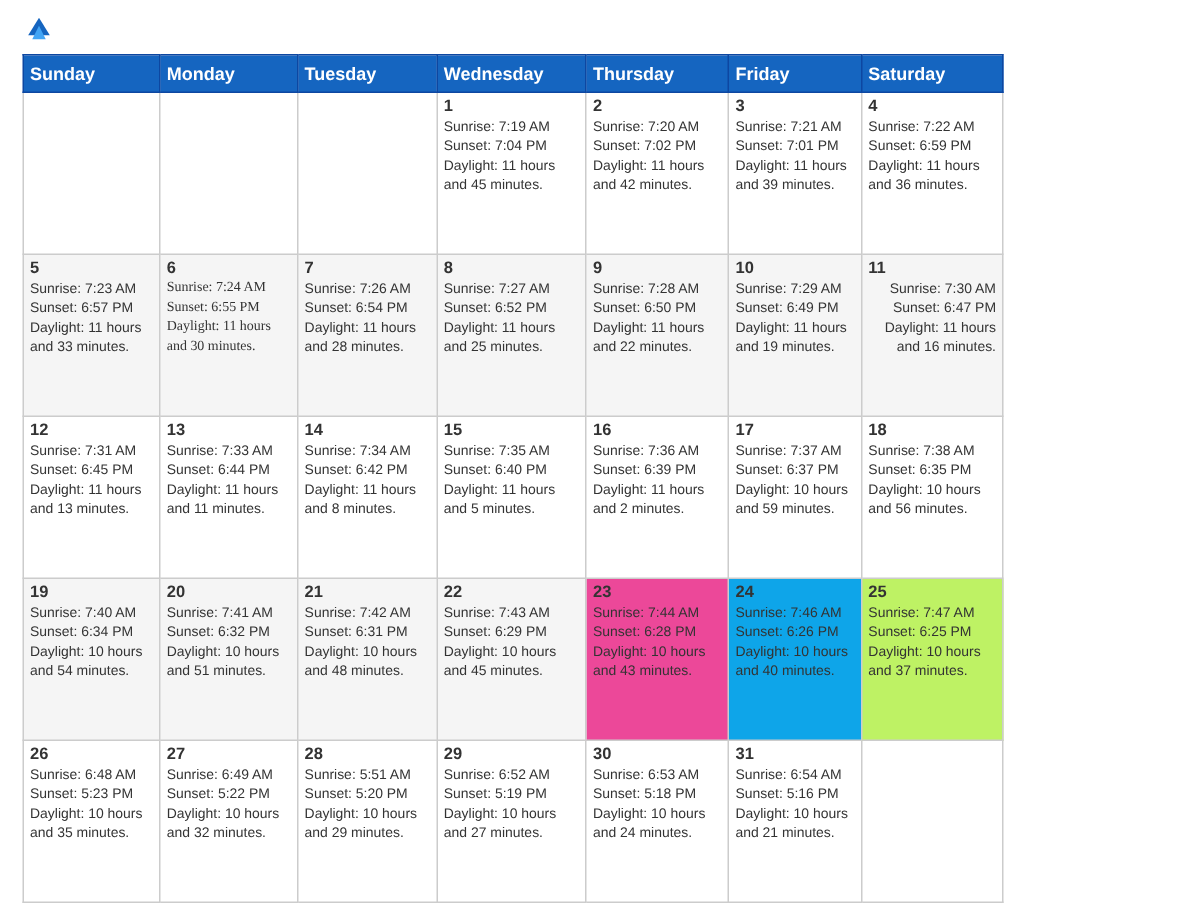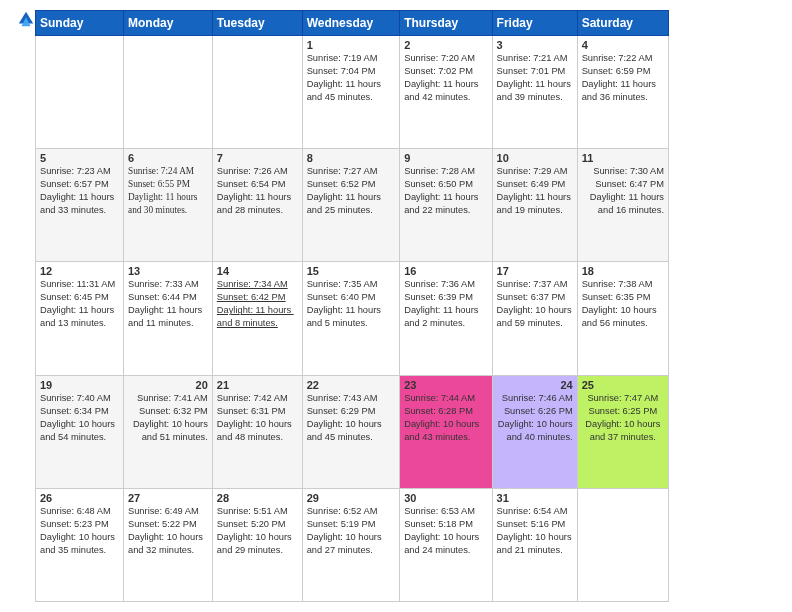--- a/index.html
+++ b/index.html
@@ -8,20 +8,21 @@
       height: 612px;
       font-family: Arial, sans-serif;
       background: #fff;
       overflow: hidden;
     }
     .page {
       width: 684px;
       height: 612px;
       padding: 10px 15px;
       display: flex;
+      flex-direction: column;
     }
     .header {
       display: flex;
       justify-content: space-between;
       align-items: flex-start;
       margin-bottom: 8px;
     }
     .logo {
       display: flex;
       align-items: center;
@@ -205,33 +206,33 @@
           <td style="background: rgb(245, 245, 245);">
             <span class="day-number">11</span>
             <div class="day-info" style="white-space: pre-wrap; text-align: right;">Sunrise: 7:30 AM
 Sunset: 6:47 PM
 Daylight: 11 hours and 16 minutes.</div>
           </td>
         </tr>
         <tr>
           <td>
             <span class="day-number">12</span>
-            <div class="day-info" style="white-space: pre-wrap;">Sunrise: 11:31 AM
+            <div class="day-info" style="white-space: pre-wrap;">Sunrise: 7:31 AM
 Sunset: 6:45 PM
 Daylight: 11 hours and 13 minutes.</div>
           </td>
           <td>
             <span class="day-number">13</span>
             <div class="day-info" style="white-space: pre-wrap;">Sunrise: 7:33 AM
 Sunset: 6:44 PM
 Daylight: 11 hours and 11 minutes.</div>
           </td>
           <td>
             <span class="day-number">14</span>
-            <div class="day-info" style="white-space: pre-wrap; text-decoration: underline;">Sunrise: 7:34 AM
+            <div class="day-info" style="white-space: pre-wrap;">Sunrise: 7:34 AM
 Sunset: 6:42 PM
 Daylight: 11 hours and 8 minutes.</div>
           </td>
           <td>
             <span class="day-number">15</span>
             <div class="day-info" style="white-space: pre-wrap;">Sunrise: 7:35 AM
 Sunset: 6:40 PM
 Daylight: 11 hours and 5 minutes.</div>
           </td>
           <td>
@@ -253,21 +254,21 @@
 Daylight: 10 hours and 56 minutes.</div>
           </td>
         </tr>
         <tr>
           <td style="background: rgb(245, 245, 245);">
             <span class="day-number">19</span>
             <div class="day-info" style="white-space: pre-wrap;">Sunrise: 7:40 AM
 Sunset: 6:34 PM
 Daylight: 10 hours and 54 minutes.</div>
           </td>
-          <td style="background: rgb(245, 245, 245); text-align: right;">
+          <td style="background: rgb(245, 245, 245);">
             <span class="day-number">20</span>
             <div class="day-info" style="white-space: pre-wrap;">Sunrise: 7:41 AM
 Sunset: 6:32 PM
 Daylight: 10 hours and 51 minutes.</div>
           </td>
           <td style="background: rgb(245, 245, 245);">
             <span class="day-number">21</span>
             <div class="day-info" style="white-space: pre-wrap;">Sunrise: 7:42 AM
 Sunset: 6:31 PM
 Daylight: 10 hours and 48 minutes.</div>
@@ -277,29 +278,29 @@
             <div class="day-info" style="white-space: pre-wrap;">Sunrise: 7:43 AM
 Sunset: 6:29 PM
 Daylight: 10 hours and 45 minutes.</div>
           </td>
           <td style="background: #ec4899; margin-left: 12px;">
             <span class="day-number">23</span>
             <div class="day-info" style="white-space: pre-wrap;">Sunrise: 7:44 AM
 Sunset: 6:28 PM
 Daylight: 10 hours and 43 minutes.</div>
           </td>
-          <td style="background: #c4b5fd; text-align: right;">
+          <td style="background: #0ea5e9;">
             <span class="day-number">24</span>
             <div class="day-info" style="white-space: pre-wrap;">Sunrise: 7:46 AM
 Sunset: 6:26 PM
 Daylight: 10 hours and 40 minutes.</div>
           </td>
           <td style="background: #bef264;">
             <span class="day-number">25</span>
-            <div class="day-info" style="white-space: pre-wrap; text-align: center;">Sunrise: 7:47 AM
+            <div class="day-info" style="white-space: pre-wrap;">Sunrise: 7:47 AM
 Sunset: 6:25 PM
 Daylight: 10 hours and 37 minutes.</div>
           </td>
         </tr>
         <tr>
           <td>
             <span class="day-number">26</span>
             <div class="day-info" style="white-space: pre-wrap;">Sunrise: 6:48 AM
 Sunset: 5:23 PM
 Daylight: 10 hours and 35 minutes.</div>

